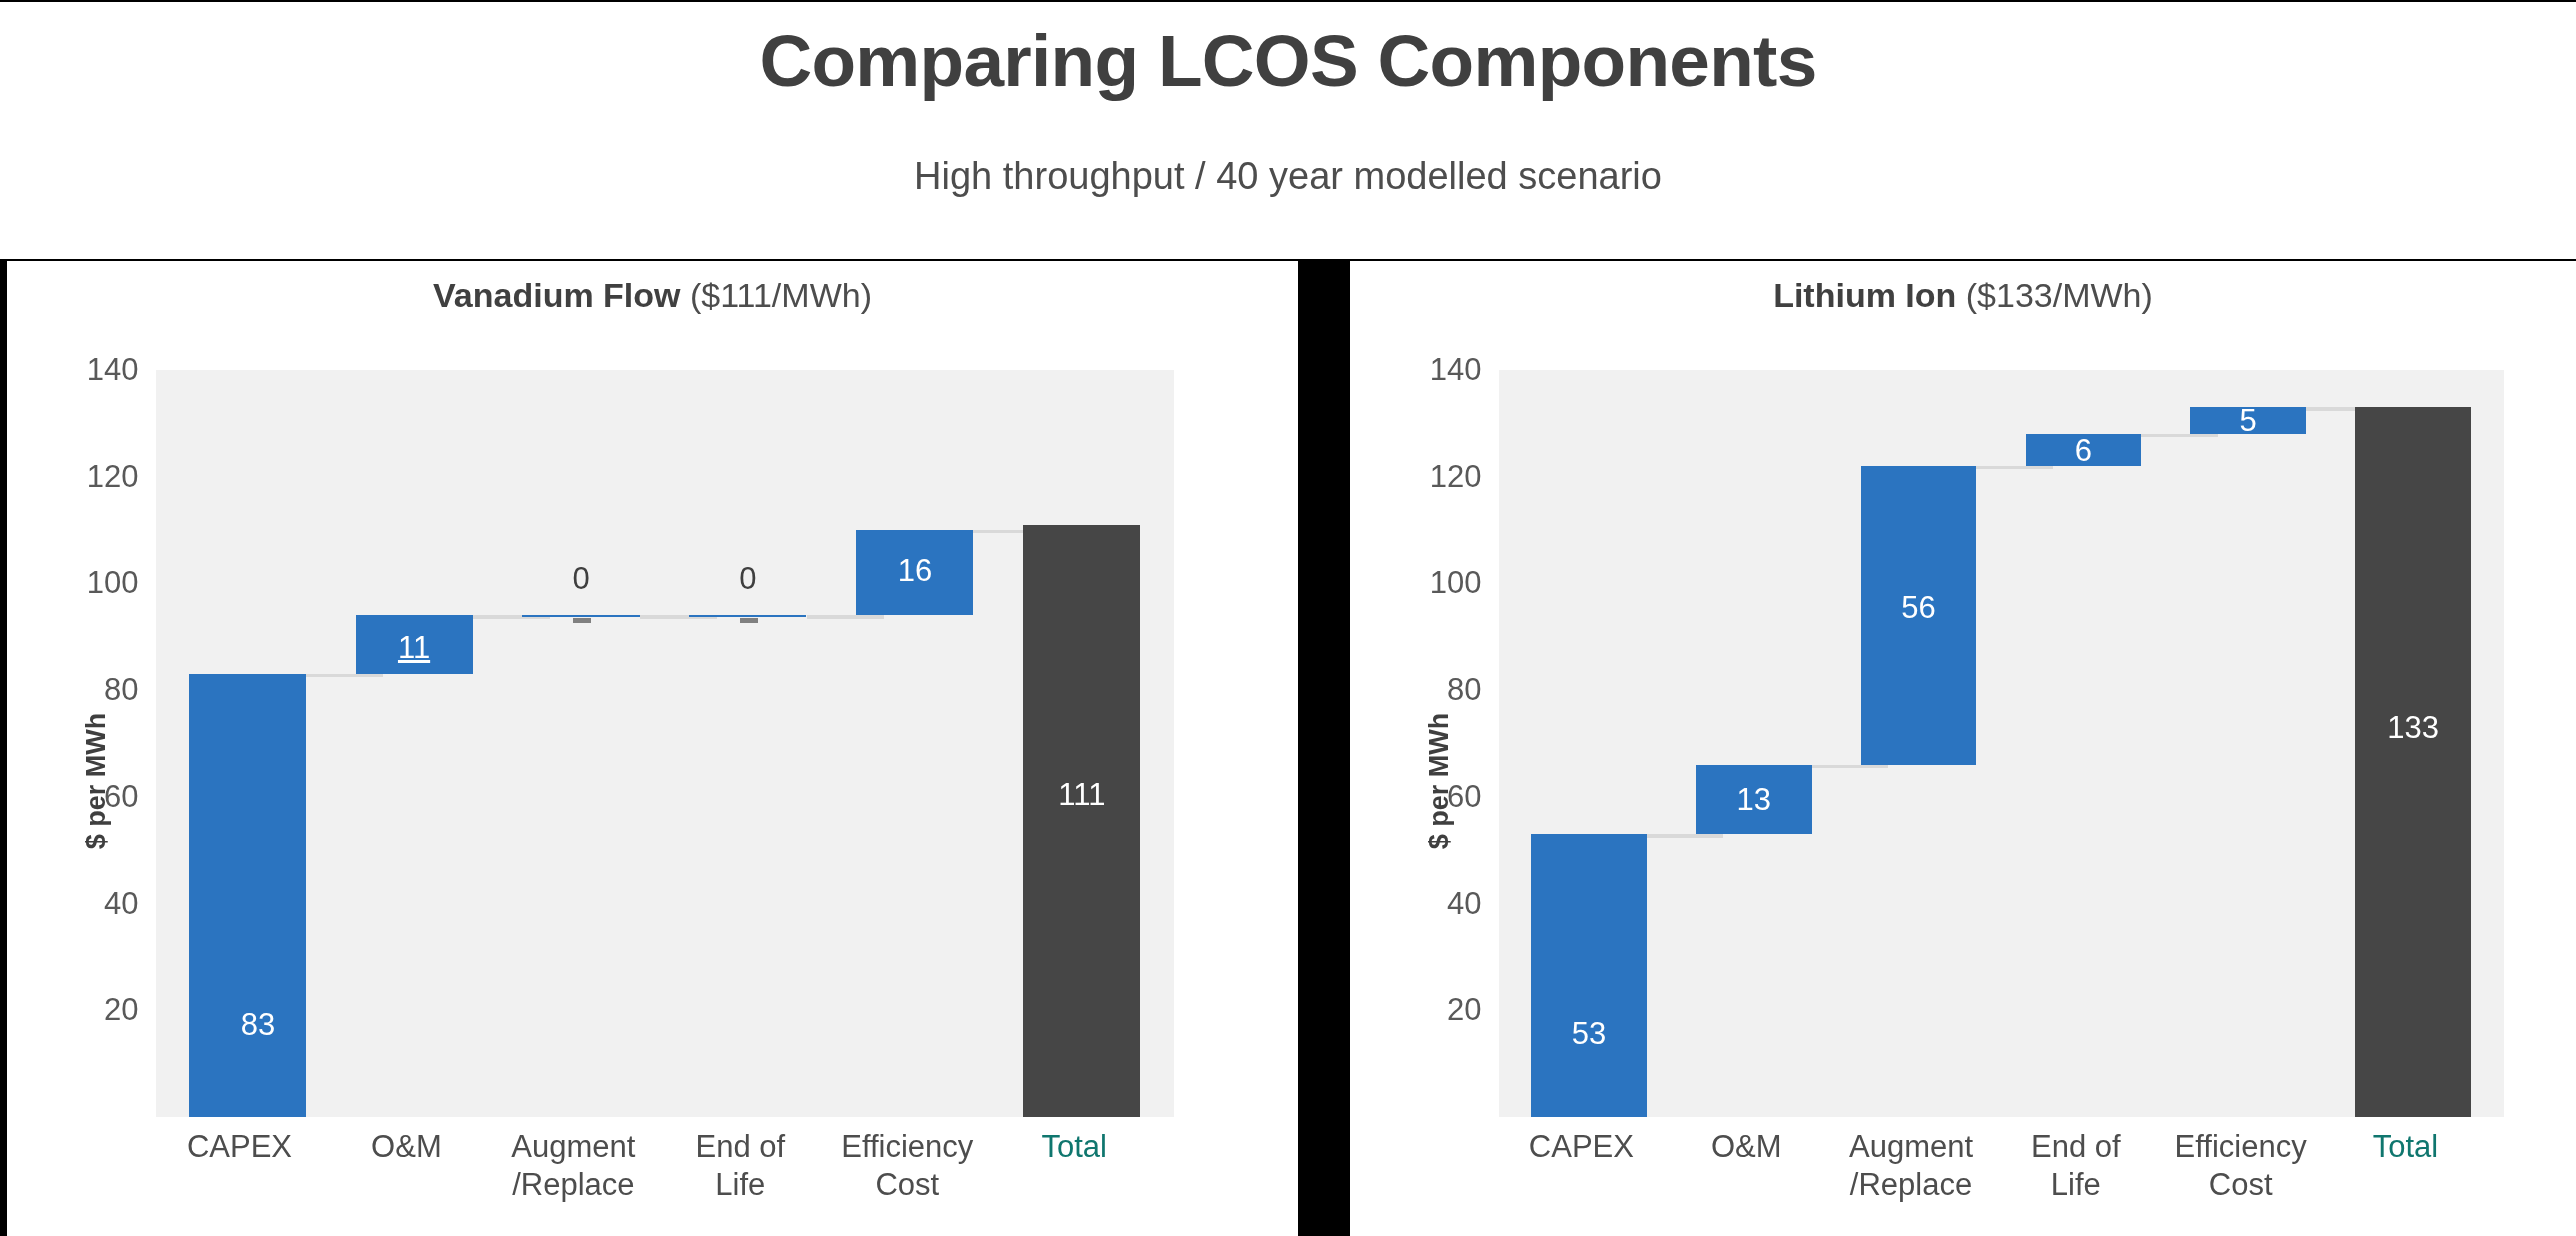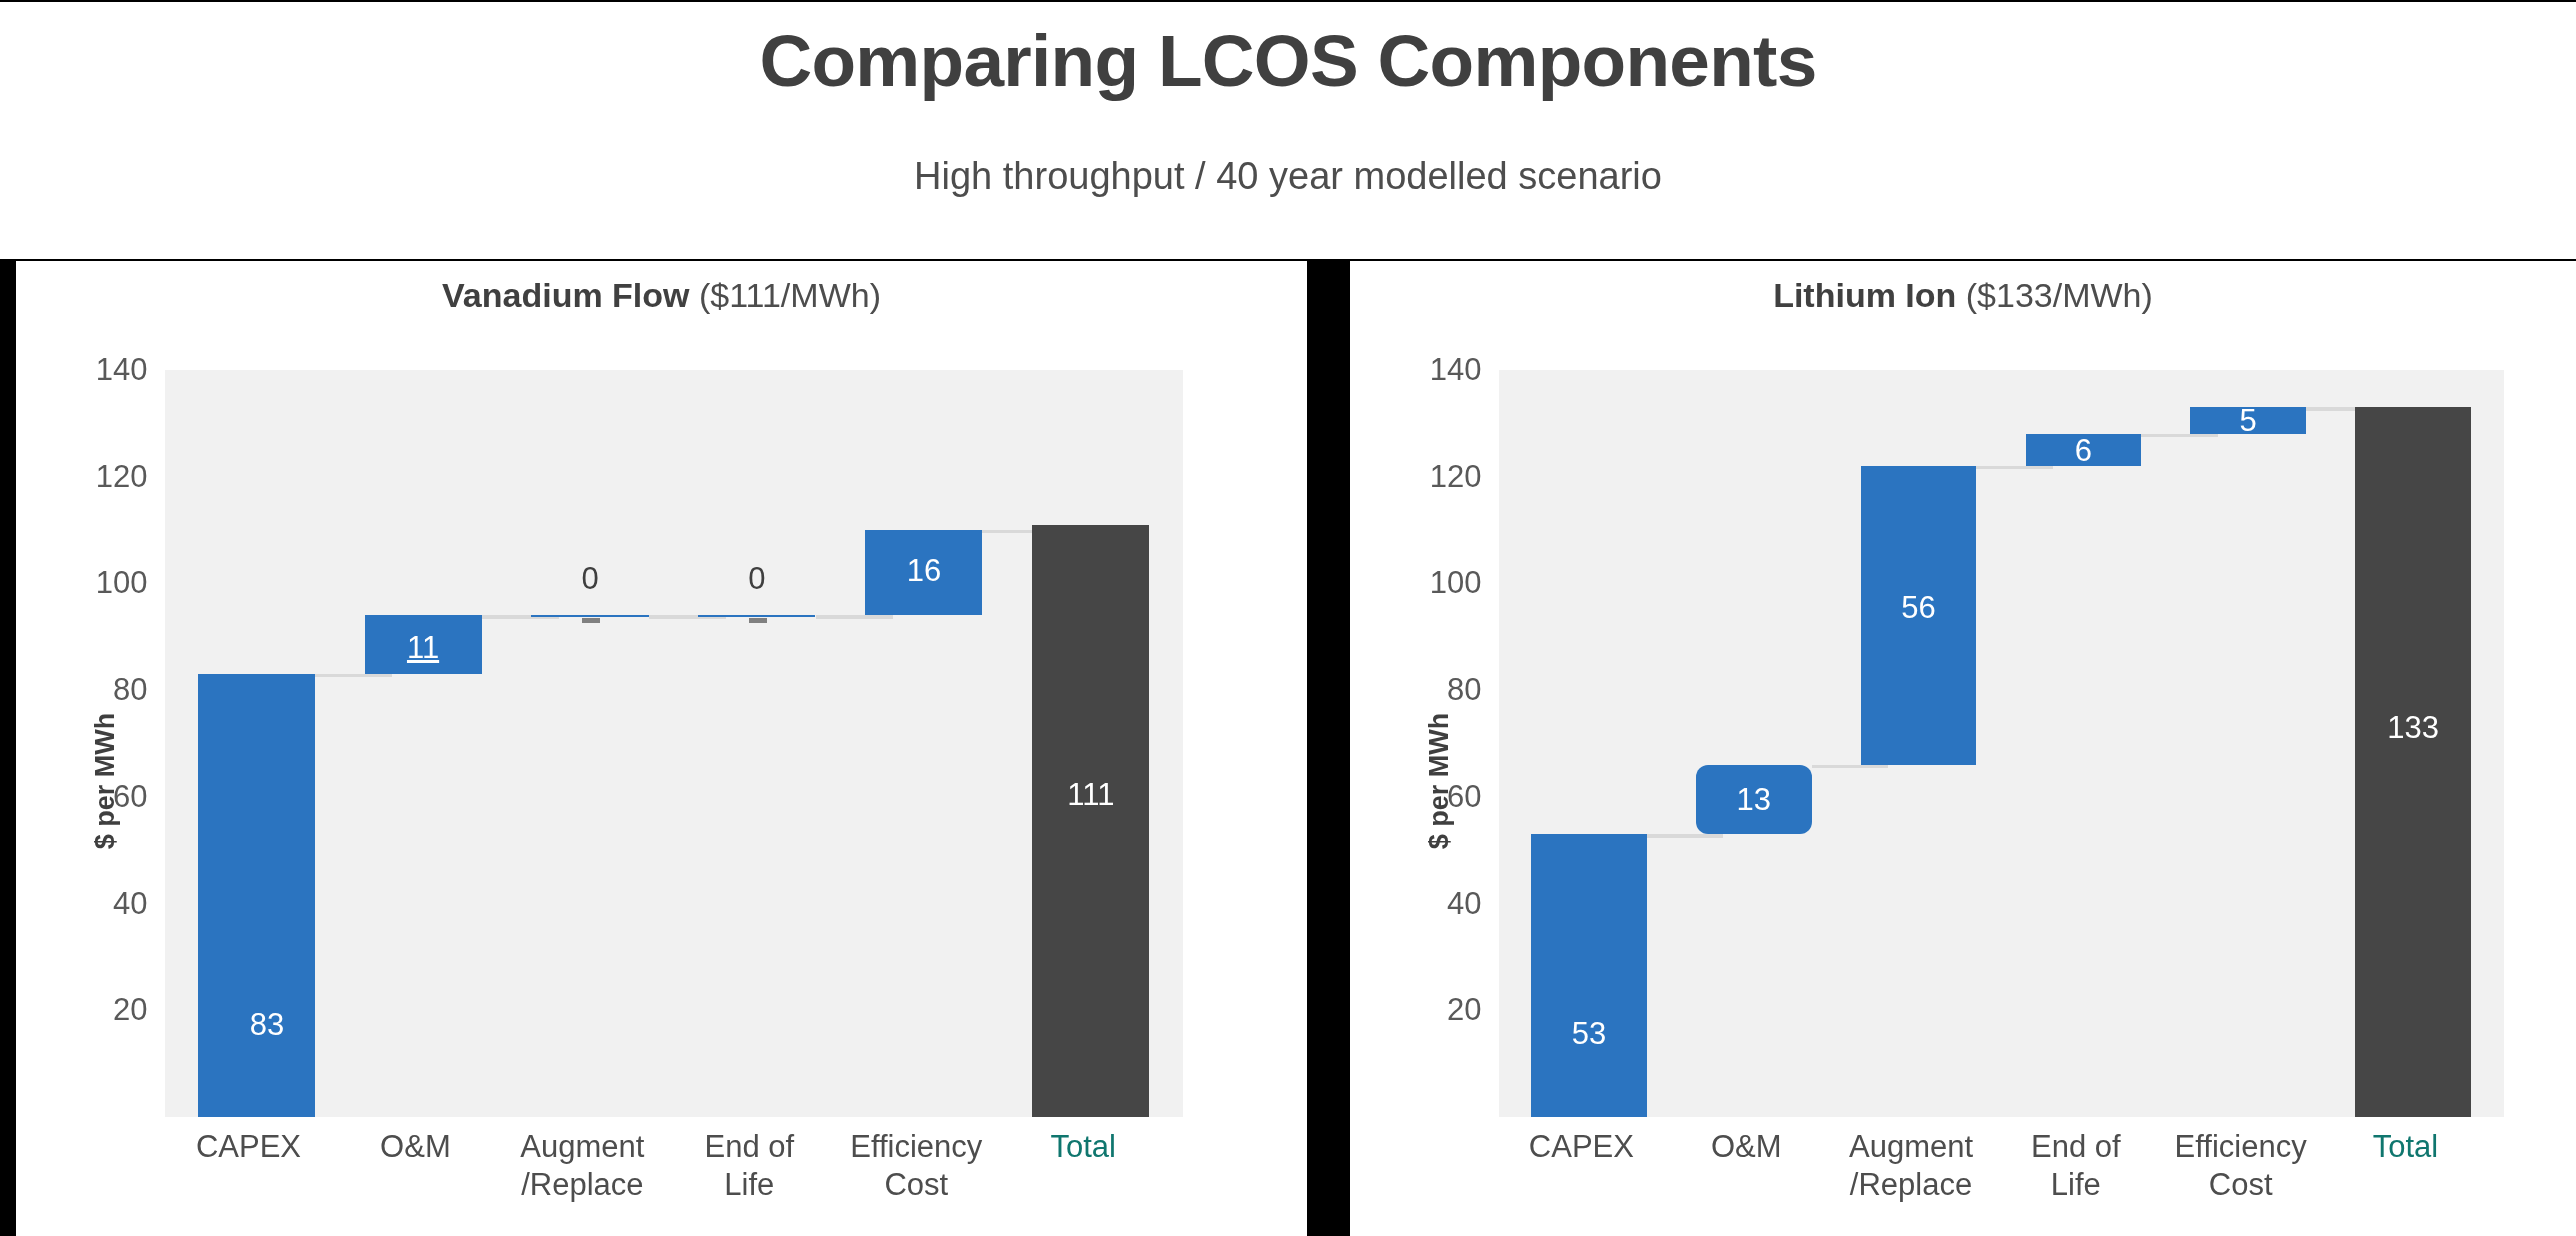--- a/index.html
+++ b/index.html
@@ -49,21 +49,21 @@
     white-space: nowrap;
   }
 
   
   .panel {
     position: absolute;
     top: 261px;
     height: 975px;
     background: #ffffff;
   }
-  .panel-left  { left: 16px;    width: 1291px; }
+  .panel-left  { left: 7px;    width: 1291px; }
   .panel-right { left: 1350px; width: 1226px; }
 
   .panel-title {
     position: absolute;
     left: 0; right: 0;
     top: 15px;
     text-align: center;
     font-size: 34px;
     color: #404040;
     white-space: nowrap;
@@ -290,21 +290,21 @@
     <div class="ytick" style="top:57.143%">60</div>
     <div class="ytick" style="top:71.429%">40</div>
     <div class="ytick" style="top:85.714%">20</div>
     <div class="ytick" style="top:100%">-</div>
 
     <div class="bar bar-blue" style="left:3.2%; width:11.5%; top:62.14%; bottom:0;">
       <div class="bar-label" style="bottom:65px;">53</div>
     </div>
     <div class="connector" style="left:14.7%; width:7.6%; top:62.14%;"></div>
 
-    <div class="bar bar-blue" style="left:19.6%; width:11.5%; top:52.86%; height:9.29%;border-radius:12px;">
+    <div class="bar bar-blue" style="left:19.6%; width:11.5%; top:52.86%; height:9.29%;">
       <div class="bar-label" style="top:17.5px;">13</div>
     </div>
     <div class="connector" style="left:31.1%; width:7.6%; top:52.86%;"></div>
 
     <div class="bar bar-blue" style="left:36.0%; width:11.5%; top:12.86%; height:40.0%;">
       <div class="bar-label" style="top:124px;">56</div>
     </div>
     <div class="connector" style="left:47.5%; width:7.6%; top:12.86%;"></div>
 
     <div class="bar bar-blue" style="left:52.4%; width:11.5%; top:8.57%; height:4.29%;">

